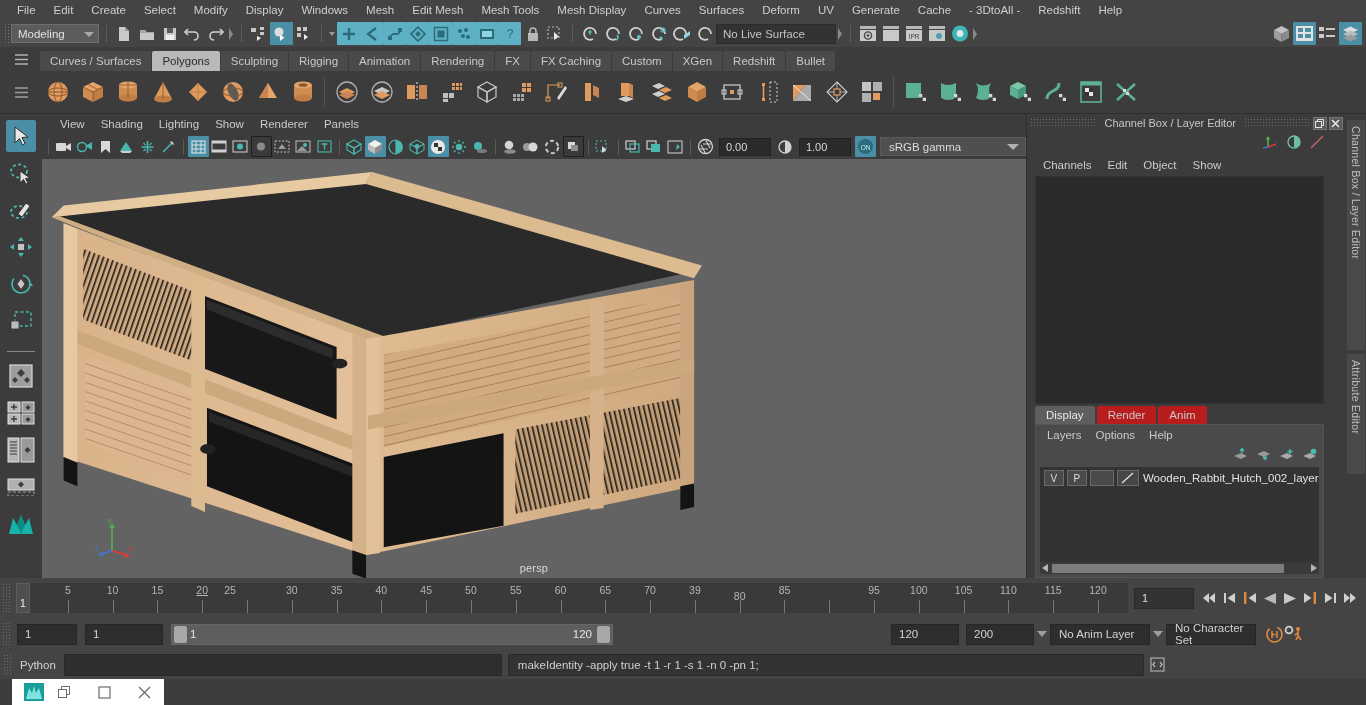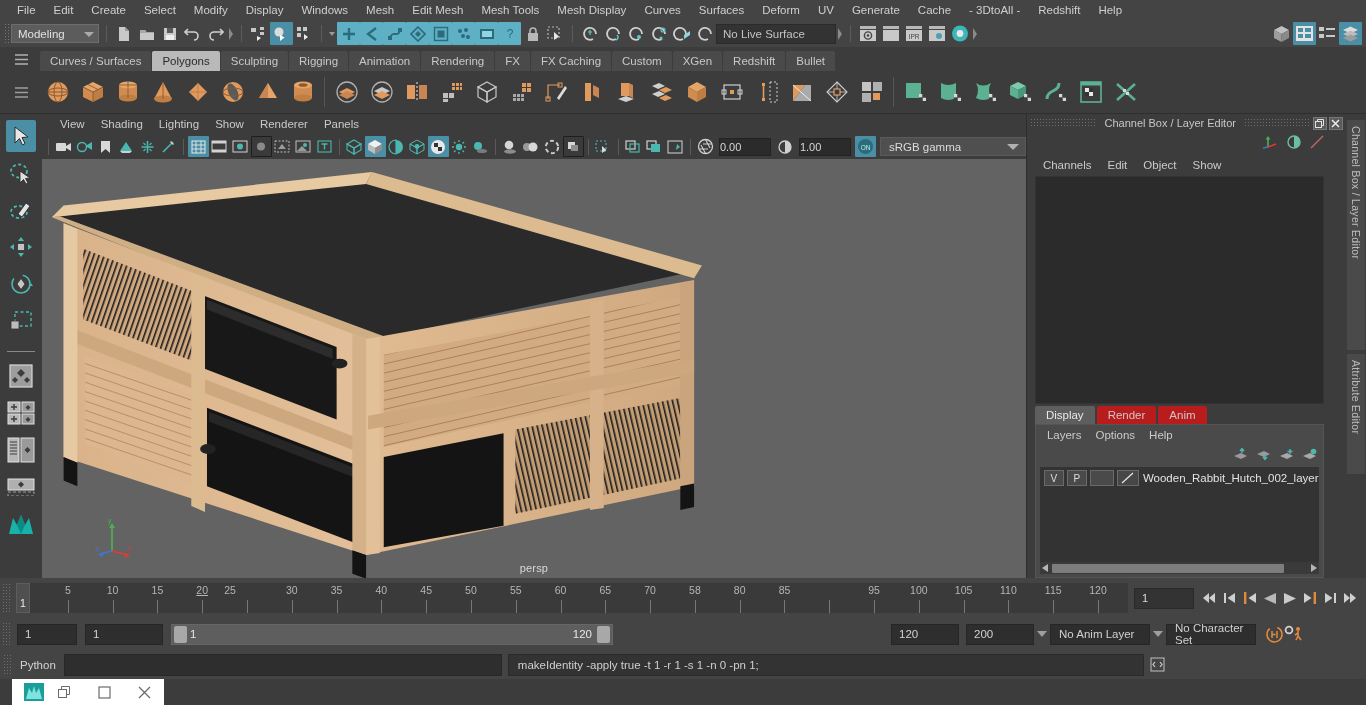--- a/index.html
+++ b/index.html
@@ -84,21 +84,21 @@
   
   #viewportwrap { flex:1; display:flex; flex-direction:column; background:#3c3c3c; border-right:1px solid #2e2e2e;}
   #vpmenu { height:20px; display:flex; align-items:center; padding-left:10px; background:#3c3c3c;}
   #vpmenu .vm { padding:2px 8px; font-size:11.5px; color:#cacaca; }
   #vptools { height:25px; display:flex; align-items:center; padding-left:2px; background:#3c3c3c;}
   #vptools .vb{width:21px;height:21px;flex:none;display:flex;align-items:center;justify-content:center;border-radius:1px;}
   #vptools .vb.on{background:#4b8fa6;}
   #vptools .vb.box{border:1px solid #1e1e1e;background:#3a3a3a;}
   #vptools .vsep{width:1px;height:16px;background:#5a5a5a;margin:0 4px;flex:none;}
   .numfield{height:18px;background:#2b2b2b;border:1px solid #222;color:#d8d8d8;font-size:11px;
-            display:flex;align-items:center;flex:none;}
+            display:flex;align-items:center;padding-left:6px;flex:none;}
   .gammasel{height:19px;background:#4f4f4f;border:1px solid #5a5a5a;display:flex;align-items:center;
             padding-left:8px;font-size:11.5px;color:#dcdcdc;flex:none;position:relative;}
   .gammasel .car{position:absolute;right:6px;top:6px;width:0;height:0;border-top:6px solid #b0b0b0;
             border-left:6px solid transparent;border-right:6px solid transparent;}
 
   #viewport { flex:1; position:relative; background:#636363; overflow:hidden; }
   #vplabel { position:absolute; bottom:4px; left:0; right:0; text-align:center; font-size:11px;
              font-weight:normal; color:#d9d9d9; letter-spacing:0.2px;}
   #axisgizmo{position:absolute;left:52px;bottom:20px;width:40px;height:45px;}
 
@@ -1315,23 +1315,23 @@
       <div class="tlab" style="left: 454.941px;">50</div>
       <div class="tick" style="left: 499.731px;"></div>
       <div class="tlab" style="left: 499.731px;">55</div>
       <div class="tick" style="left: 544.521px;"></div>
       <div class="tlab" style="left: 544.521px;">60</div>
       <div class="tick" style="left: 589.311px;"></div>
       <div class="tlab" style="left: 589.311px;">65</div>
       <div class="tick" style="left: 634.101px;"></div>
       <div class="tlab" style="left: 634.101px;">70</div>
       <div class="tick" style="left: 678.891px;"></div>
-      <div class="tlab" style="left: 678.891px;">58</div>
+      <div class="tlab" style="left: 678.891px;">39</div>
       <div class="tick" style="left: 723.681px;"></div>
-      <div class="tlab" style="left: 723.681px;">80</div>
+      <div class="tlab" style="left: 723.681px; margin-top: 6px;">80</div>
       <div class="tick" style="left: 768.471px;"></div>
       <div class="tlab" style="left: 768.471px;">85</div>
       <div class="tick" style="left: 813.261px;"></div>
       <div class="tlab" style="left: 860px; margin-top: 28px;">90</div>
       <div class="tick" style="left: 858.05px;"></div>
       <div class="tlab" style="left: 858.05px;">95</div>
       <div class="tick" style="left: 902.84px;"></div>
       <div class="tlab" style="left: 902.84px;">100</div>
       <div class="tick" style="left: 947.63px;"></div>
       <div class="tlab" style="left: 947.63px;">105</div>

